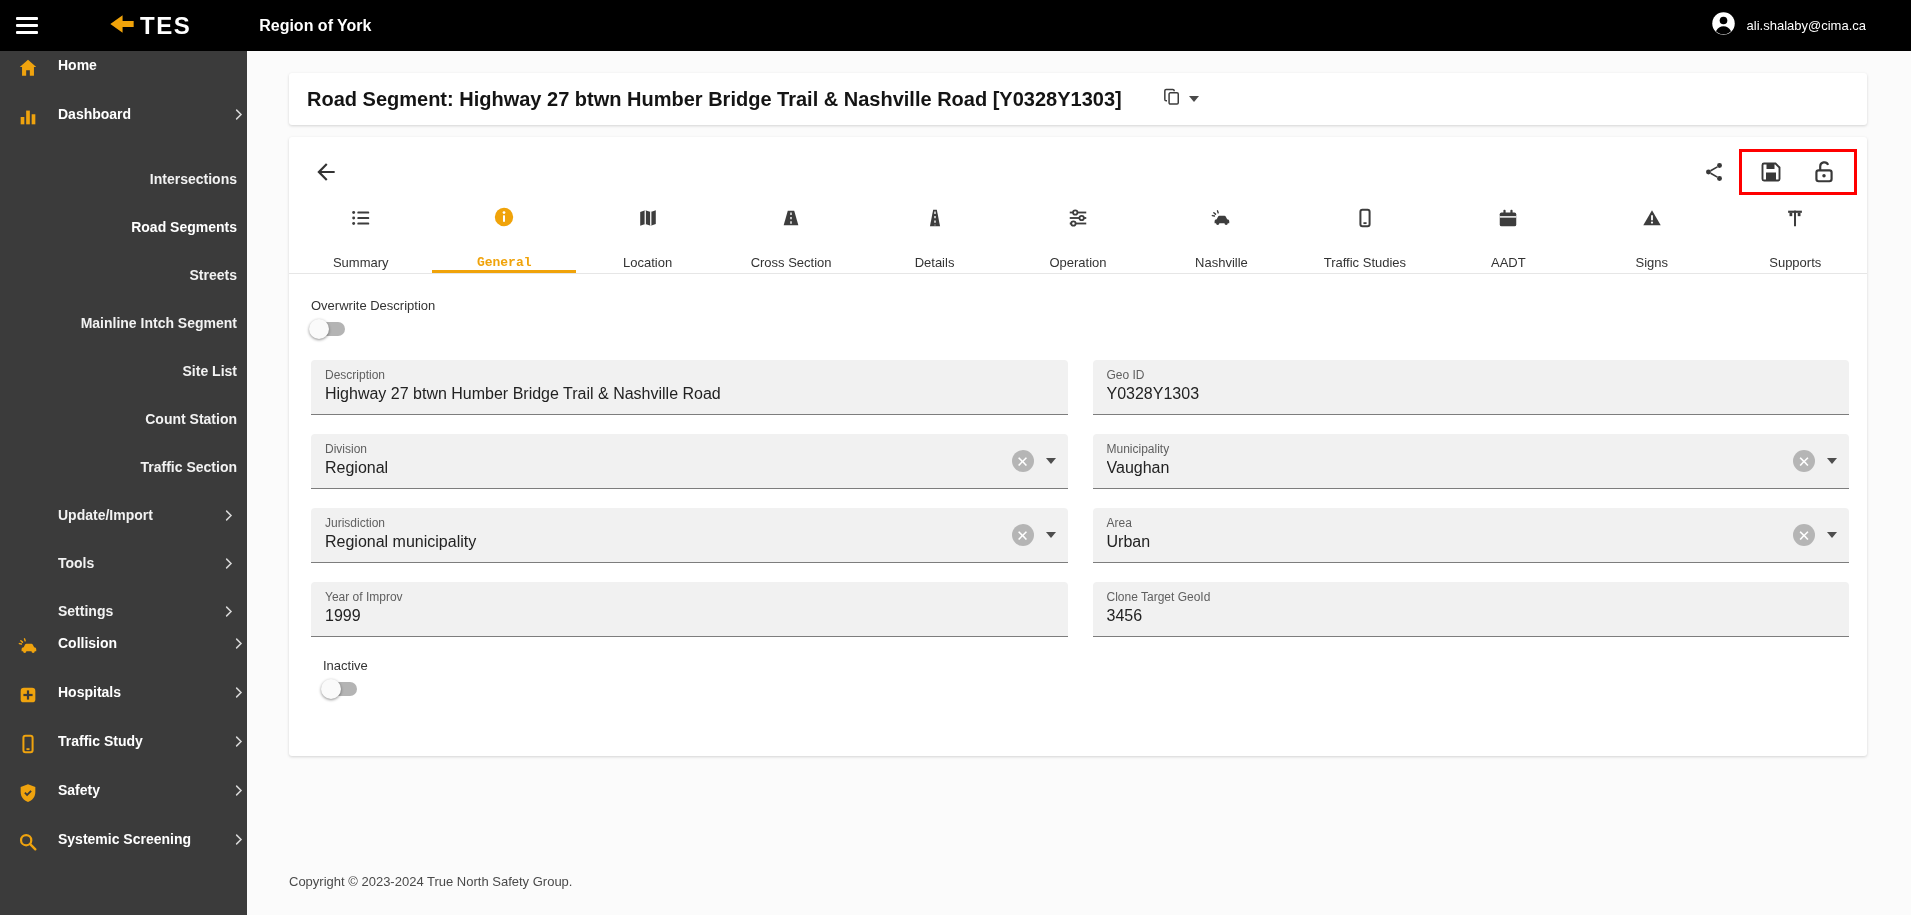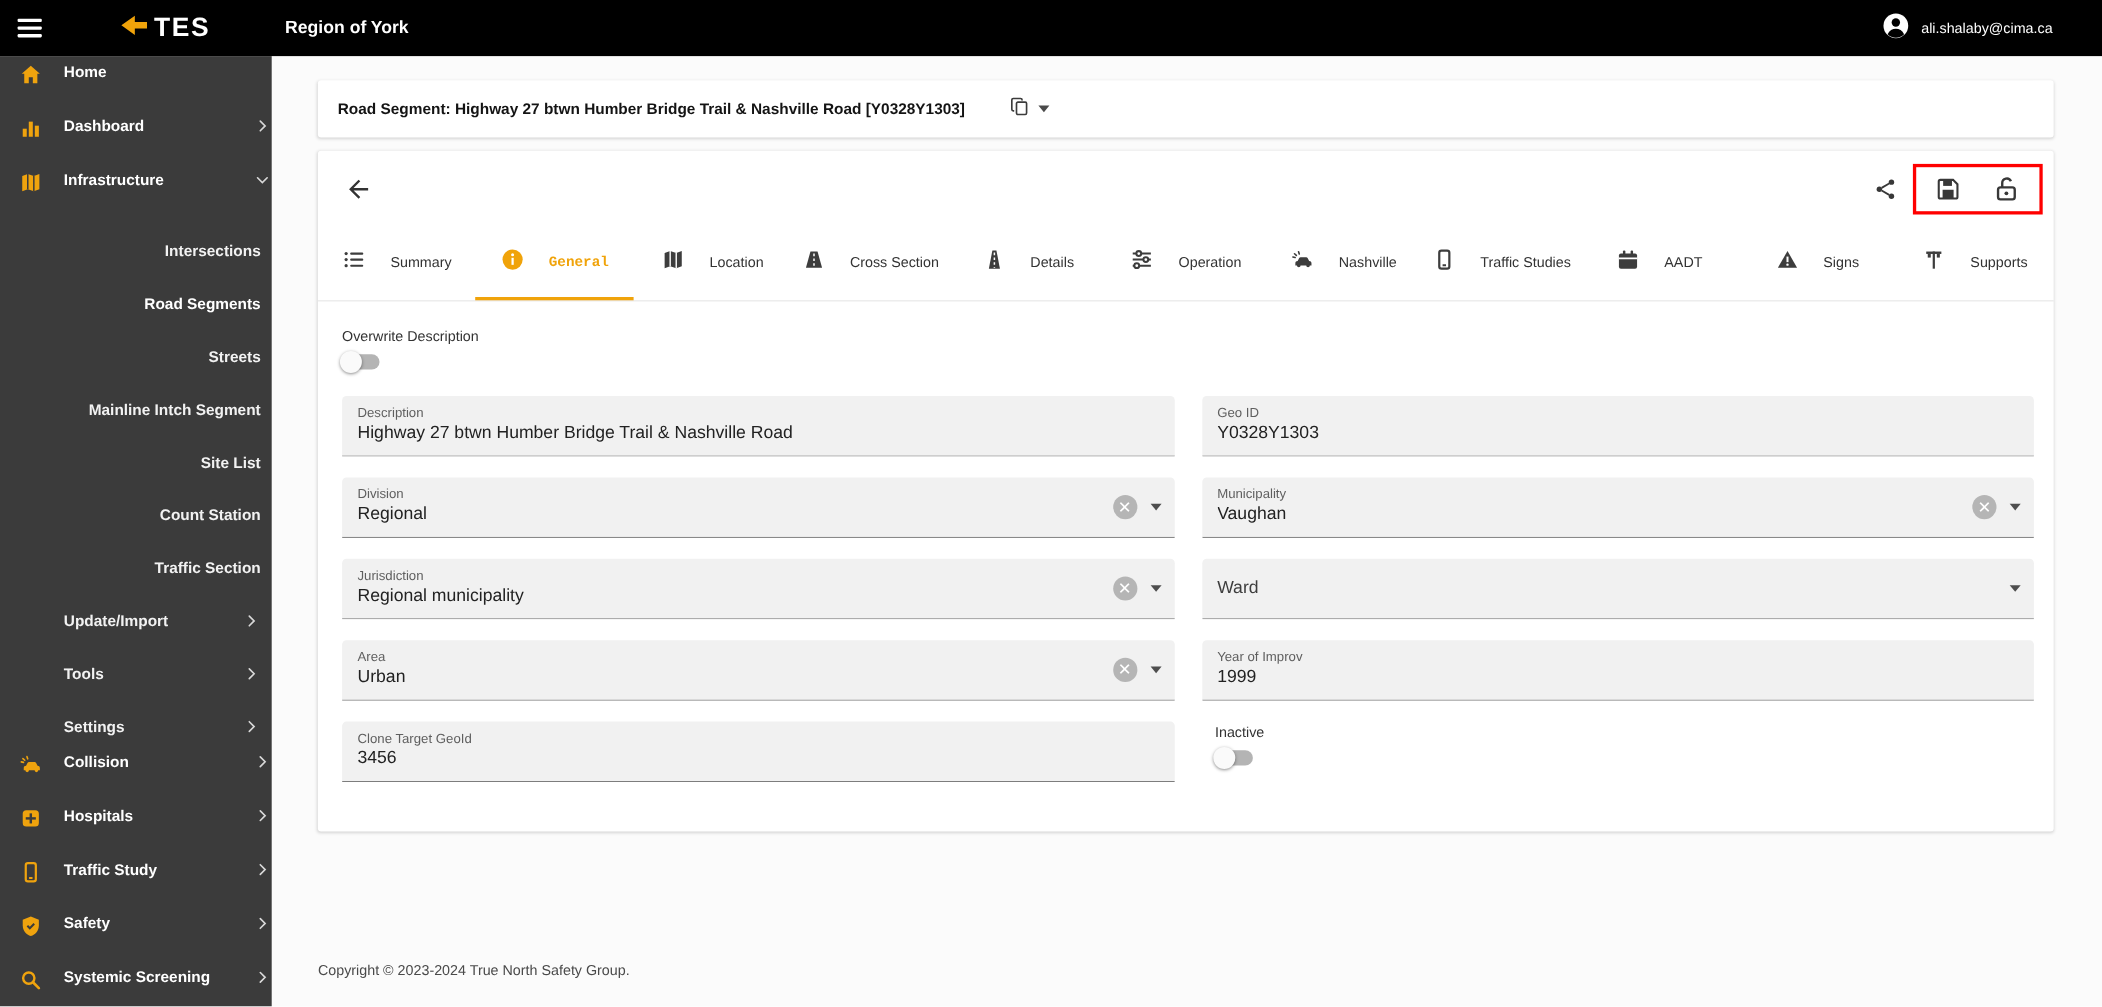--- a/index.html
+++ b/index.html
@@ -27,33 +27,33 @@
   .nav-icon { width:22px; height:22px; margin-right:19px; color:#EFA30E; flex:none; display:flex; align-items:center; }
   .nav-label { font-size:14px; font-weight:700; color:#fff; white-space:nowrap; }
   .nav-sub { height:48px; display:flex; align-items:center; padding-left:58px; padding-right:10px; cursor:pointer;justify-content:flex-end; }
   .nav-sub .nav-label { font-weight:700; color:#f2f2f2; }
   .nav-sub.active .nav-label { color:#fff; font-weight:800; }
   .chev { margin-left:auto; width:16px; height:16px; color:#d8d8d8; display:flex; align-items:center; }
   
   .main { flex:1; padding:22px 44px 0 42px; }
   .card { background:#fff; border-radius:3px; box-shadow:0 1px 3px rgba(0,0,0,.16); }
   .header-card { height:52px; display:flex; align-items:center; padding:0 18px; }
-  .page-title { font-size:14px; font-weight:700; color:#141414; }
+  .page-title { font-size:20px; font-weight:700; color:#141414; }
   .copy-group { display:flex; align-items:center; gap:7px; margin-left:40px; cursor:pointer; color:#3c3c3c; }
   .caret-sm { width:0; height:0; border-left:5px solid transparent; border-right:5px solid transparent; border-top:6px solid #4a4a4a; }
   .main-card { margin-top:12px; min-height:619px; }
   
   .toolbar { height:70px; display:flex; align-items:center; padding:0 24px; }
   .icon-btn { background:none; border:none; cursor:pointer; color:#383838; display:flex; align-items:center; padding:0; }
   .tool-icons { margin-left:auto; display:flex; align-items:center; gap:22px; }
   .locked-group { position:relative; display:flex; align-items:center; gap:28px; padding:0 6px; margin-left:6px; }
   .annotation-box { position:absolute; inset:-10px -14px; border:3px solid #FF0000; pointer-events:none; }
   
   .tabs { display:flex; height:67px; border-bottom:1px solid #e6e6e6; }
-  .tab { flex:1; display:flex; flex-direction:row; align-items:center; justify-content:center; gap:22px;
+  .tab { flex:1; display:flex; flex-direction:column; align-items:center; justify-content:flex-end; gap:22px;
          cursor:pointer; color:#3d3d3d; border-bottom:3px solid transparent; }
   .tab-label { font-size:13px; color:#333; white-space:nowrap; }
   .tab.active { color:#F0A30A; border-bottom-color:#F0A30A;font-family:Liberation Mono, monospace; }
   .tab.active .tab-label { color:#F0A30A; font-weight:700; }
   
   .form { padding:24px 18px 26px 22px; }
   .toggle-block { margin-bottom:24px; }
   .toggle-label { font-size:13px; color:#333; margin-bottom:9px; }
   .toggle { width:34px; height:14px; background:#b4b4b4; border-radius:7px; position:relative; cursor:pointer; }
   .toggle .knob { width:20px; height:20px; border-radius:50%; background:#fafafa; box-shadow:0 1px 3px rgba(0,0,0,.45);
@@ -126,34 +126,20 @@
           </svg>
       </span>
       <span class="nav-label">Dashboard</span>
       <span class="chev">
         <svg width="15" height="15" viewBox="0 0 24 24">
             <path d="M9 5 L16 12 L9 19" fill="none" stroke="currentColor" stroke-width="2.4" stroke-linecap="round"></path>
           </svg>
       </span>
     </div>
 
-    <div class="nav-item">
-      <span class="nav-icon">
-        <svg width="22" height="22" viewBox="0 0 24 24">
-            <path d="M9 3.5 L3.5 5.5 V20.5 L9 18.5 L15 20.5 L20.5 18.5 V3.5 L15 5.5 Z" fill="currentColor"></path>
-            <path d="M9 3.5 V18.5 M15 5.5 V20.5" stroke="#3b3b3b" stroke-width="1.5" fill="none"></path>
-          </svg>
-      </span>
-      <span class="nav-label">Infrastructure</span>
-      <span class="chev">
-        <svg width="15" height="15" viewBox="0 0 24 24">
-            <path d="M5 9 L12 16 L19 9" fill="none" stroke="currentColor" stroke-width="2.4" stroke-linecap="round"></path>
-          </svg>
-      </span>
-    </div>
 
     <div class="nav-sub">
       <span class="nav-label">Intersections</span>
     </div>
     <div class="nav-sub active">
       <span class="nav-label">Road Segments</span>
     </div>
     <div class="nav-sub">
       <span class="nav-label">Streets</span>
     </div>
@@ -457,26 +443,20 @@
           </div>
 
           <div class="field">
             <div class="flabel">Jurisdiction</div>
             <div class="fvalue">Regional municipality</div>
             <div class="fcontrols">
               <span class="clear-btn">✕</span>
               <span class="caret-down"></span>
             </div>
           </div>
-          <div class="field field-empty">
-            <div class="fplaceholder">Ward</div>
-            <div class="fcontrols">
-              <span class="caret-down"></span>
-            </div>
-          </div>
 
           <div class="field">
             <div class="flabel">Area</div>
             <div class="fvalue">Urban</div>
             <div class="fcontrols">
               <span class="clear-btn">✕</span>
               <span class="caret-down"></span>
             </div>
           </div>
           <div class="field">

